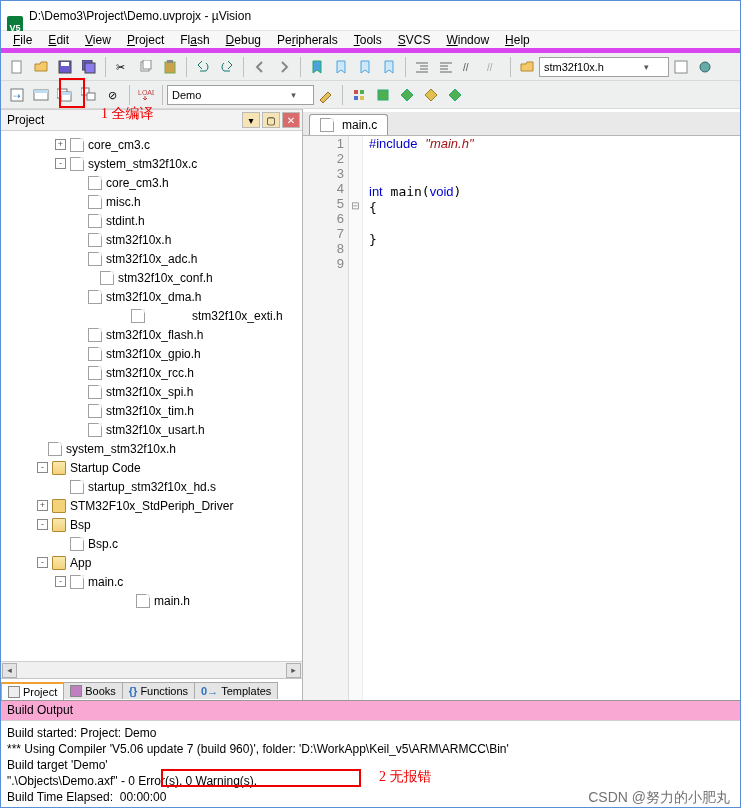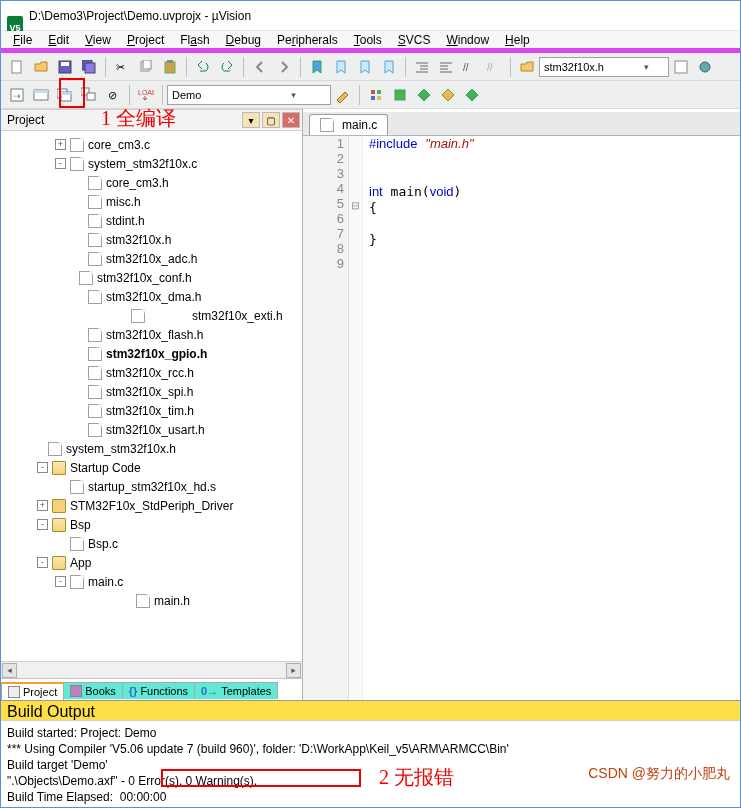--- a/index.html
+++ b/index.html
@@ -9,55 +9,55 @@
   .title-icon { width: 16px; height: 24px; background: #0a7d3a; border-radius: 2px; display: flex; align-items: center; justify-content: center; color: #fff; font-size: 9px; font-weight: bold; margin-right: 6px; margin-top: 24px; }
   .menubar { height: 22px; display: flex; align-items: center; padding: 0 4px; border-bottom: 5px solid #d946ef; background: #f7f7f7; }
   .menu-item { padding: 2px 8px; cursor: default; }
   .menu-item span.ul { text-decoration: underline; }
   .toolbar { height: 28px; display: flex; align-items: center; padding: 2px 4px; border-bottom: 1px solid #d9d9d9; background:#eef0f0;}
   .tbtn { width: 22px; height: 22px; display: inline-flex; align-items: center; justify-content: center; margin: 0 1px; border: 1px solid transparent; }
   .sep { width: 1px; height: 20px; background: #c0c0c0; margin: 0 4px; }
   .combo { display: inline-flex; align-items: center; border: 1px solid #a0a0a0; background: #fff; height: 20px; padding: 0 4px; font-size: 11px; }
   .combo .arrow { margin-left: 40px; font-size: 9px; color: #555; }
   .highlight-box { border: 2px solid #e00; position: absolute; pointer-events: none; }
-  .anno-txt { color: #e00; position: absolute; font-size: 20px; font-family: "SimSun", serif; }
+  .anno-txt { color: #e00; position: absolute; font-size: 14px; font-family: "SimSun", serif; }
   .workspace { flex: 1; display: flex; min-height: 0; }
   .proj-panel { width: 302px; border-right: 1px solid #b5b5b5; display: flex; flex-direction: column; background: #fff; }
   .panel-title { height: 22px; background: #f3f3f3; display: flex; align-items: center; justify-content: space-between; padding: 0 2px 0 6px; border-bottom: 1px solid #d0d0d0; border-top:1px solid #d0d0d0;}
   .win-btns { display: flex; gap: 2px; }
   .win-btn { width: 18px; height: 16px; border: 1px solid #bbb; background: #f7e4b5; display: flex; align-items: center; justify-content: center; font-size: 10px; }
   .win-btn.close { background: #d96b6b; color: #fff; }
   .tree { flex: 1; overflow: auto; padding: 4px 0; font-size: 12px; }
   .tree-row { display: flex; align-items: center; height: 19px; white-space: nowrap; padding-right: 8px; }
   .exp { width: 11px; height: 11px; border: 1px solid #888; display: inline-flex; align-items: center; justify-content: center; font-size: 9px; line-height: 1; margin-right: 4px; color: #555; background: #fff;}
   .blank-exp { width: 11px; height: 11px; margin-right: 4px; display:inline-block;}
   .ficon { width: 14px; height: 14px; margin-right: 4px; display: inline-block; }
   .ficon.file { background: linear-gradient(#fff,#fff); border: 1px solid #a0a0a0; position: relative; }
   .ficon.file::after { content: ''; position: absolute; top: -1px; right: -1px; border-width: 0 4px 4px 0; border-style: solid; border-color: transparent #eef0f0 transparent transparent; }
   .ficon.folder { background: #f4d27a; border: 1px solid #b08a2e; border-radius: 1px; }
   .ficon.folderopen { background: linear-gradient(#f9e8b0,#f4d27a); border: 1px solid #b08a2e; border-radius: 1px; }
   .bottom-tabs { height: 22px; border-top: 1px solid #c5c5c5; display: flex; align-items: center; background: #fff; }
-  .btab { padding: 2px 6px; border: 1px solid #aaa; border-bottom: none; margin-top: 2px; font-size: 11px; display: flex; align-items: center; gap: 3px; background: #5eead4; margin-right:-1px;}
+  .btab { padding: 2px 6px; border: 1px solid #aaa; border-bottom: none; margin-top: 2px; font-size: 11px; display: flex; align-items: center; gap: 3px; background: #e5e5e5; margin-right:-1px;}
   .btab.active { background: #fff; border-top: 2px solid #f0a030; }
   .bicon { width: 12px; height: 12px; border: 1px solid #888; background: #eee; display:inline-block;}
   .scrollbar-h { height: 17px; border-top: 1px solid #d0d0d0; background: #f0f0f0; display: flex; align-items: center; justify-content: space-between; padding: 0 1px; }
   .sbtn { width: 15px; height: 15px; background: #e5e5e5; border: 1px solid #b0b0b0; font-size: 9px; display:flex; align-items:center; justify-content:center; color:#555;}
   .editor-area { flex: 1; display: flex; flex-direction: column; min-width: 0; }
   .etabs { height: 24px; background: #e9e9e9; display: flex; align-items: flex-end; padding-left: 6px; border-bottom: 1px solid #b5b5b5; position:relative; top:3px;}
   .etab { border: 1px solid #9c9c9c; border-bottom: none; background: #fff; padding: 3px 10px; font-size: 12px; display: flex; align-items: center; gap: 4px; border-top-left-radius:3px;border-top-right-radius:3px;}
   .editor { flex: 1; display: flex; background: #fff; border-top:1px solid #b5b5b5; overflow:hidden;}
   .gutter { width: 46px; background: #f3f3f3; border-right: 1px solid #ddd; text-align: right; padding: 2px 4px 0 0; font-family: Consolas, monospace; font-size: 13px; color: #888; }
   .fold-gutter { width: 14px; background: #fafafa; border-right: 1px solid #eee; font-family: Consolas, monospace; font-size: 10px; text-align:center; padding-top:2px; color:#888;}
   .code { flex: 1; padding: 2px 6px; font-family: Consolas, monospace; font-size: 13px; line-height: 16px; white-space: pre; }
   .kw { color: #0000cc; }
   .str { color: #a31515; font-style: italic; }
   .build-panel { border-top: 1px solid #999; background: #fff; }
-  .build-title { height: 20px; background: #fde047; border-bottom: 1px solid #d0d0d0; padding: 2px 6px; font-size: 16px; }
+  .build-title { height: 20px; background: #f9a8d4; border-bottom: 1px solid #d0d0d0; padding: 2px 6px; font-size: 12px; }
   .build-body { font-family: Consolas, monospace; font-size: 12px; padding: 4px 6px; white-space: pre; line-height: 16px; position: relative; height: 86px; overflow:hidden;}
-  .watermark { position: absolute; right: 10px; bottom: 24px; color: #c2410c; font-size: 14px; font-family: "Microsoft YaHei", sans-serif; }
+  .watermark { position: absolute; right: 10px; bottom: 0; color: #737373; font-size: 14px; font-family: "Microsoft YaHei", sans-serif; }
   svg { display: block; }
 </style>
 </head>
 <body>
 
 <div class="window">
 
   <div class="titlebar">
     <div class="title-icon">V5</div>
     <div>D:\Demo3\Project\Demo.uvprojx - µVision</div>
@@ -248,21 +248,21 @@
         </svg>
       </span>
     <span class="sep"></span>
     <span class="tbtn">
         <svg width="16" height="16">
           <text x="0" y="8" font-size="7" fill="#c04040">LOAD</text>
           <path d="M7 9v4M5 11l2 2 2-2" stroke="#c04040" fill="none"></path>
         </svg>
       </span>
     <span class="sep"></span>
-    <div class="combo" style="width:164px;">
+    <div class="combo" style="width:147px;">
         <span>Demo</span>
         <span class="arrow" style="margin-left:90px;">▾</span>
       </div>
     <span class="tbtn">
         <svg width="16" height="16">
           <path d="M2 13l8-8 3 3-8 8z" fill="#e0c060" stroke="#a07020"></path>
         </svg>
       </span>
     <span class="sep"></span>
     <span class="tbtn">
@@ -338,41 +338,41 @@
           <div class="tree-row" style="padding-left: 72px;">
             <span class="blank-exp"></span>
             <span class="ficon file"></span>
             <span>stm32f10x.h</span>
           </div>
           <div class="tree-row" style="padding-left: 72px;">
             <span class="blank-exp"></span>
             <span class="ficon file"></span>
             <span>stm32f10x_adc.h</span>
           </div>
-          <div class="tree-row" style="padding-left: 63px;">
+          <div class="tree-row" style="padding-left: 84px;">
             <span class="blank-exp"></span>
             <span class="ficon file"></span>
             <span>stm32f10x_conf.h</span>
           </div>
           <div class="tree-row" style="padding-left: 72px;">
             <span class="blank-exp"></span>
             <span class="ficon file"></span>
             <span>stm32f10x_dma.h</span>
           </div>
           <div class="tree-row" style="padding-left: 72px; gap: 43px;">
             <span class="blank-exp"></span>
             <span class="ficon file"></span>
             <span>stm32f10x_exti.h</span>
           </div>
           <div class="tree-row" style="padding-left: 72px;">
             <span class="blank-exp"></span>
             <span class="ficon file"></span>
             <span>stm32f10x_flash.h</span>
           </div>
-          <div class="tree-row" style="padding-left: 72px; font-weight: bold;">
+          <div class="tree-row" style="padding-left: 72px;">
             <span class="blank-exp"></span>
             <span class="ficon file"></span>
             <span>stm32f10x_gpio.h</span>
           </div>
           <div class="tree-row" style="padding-left: 72px;">
             <span class="blank-exp"></span>
             <span class="ficon file"></span>
             <span>stm32f10x_rcc.h</span>
           </div>
           <div class="tree-row" style="padding-left: 72px;">

